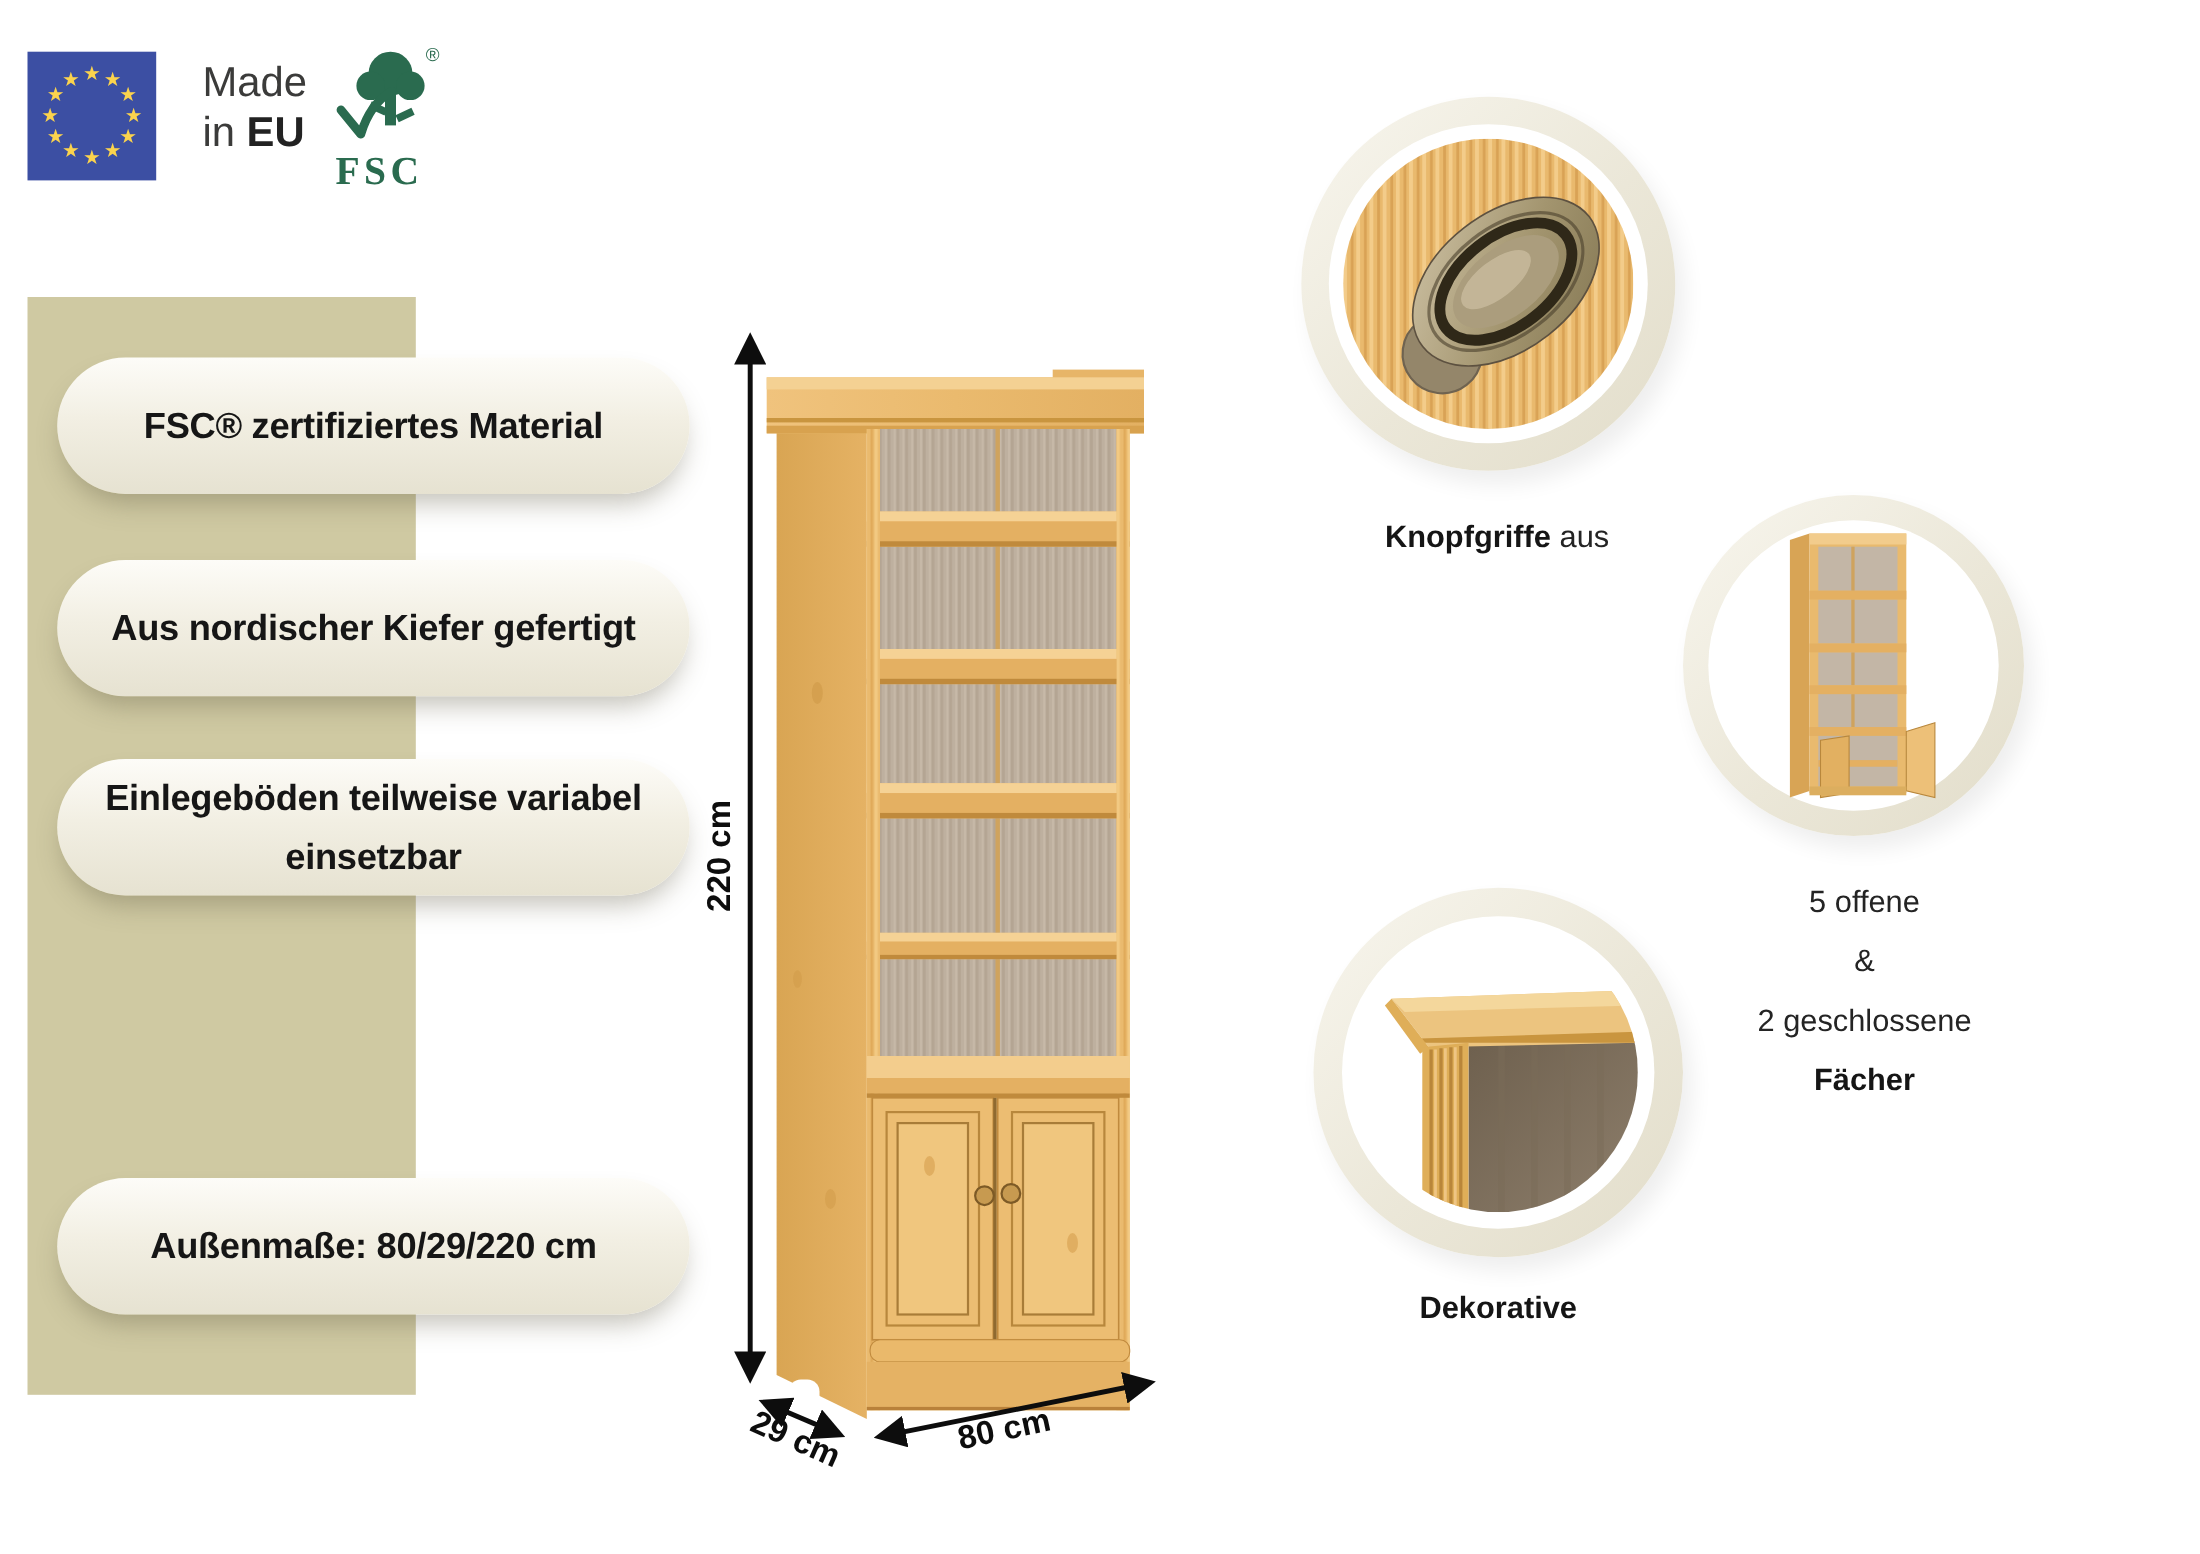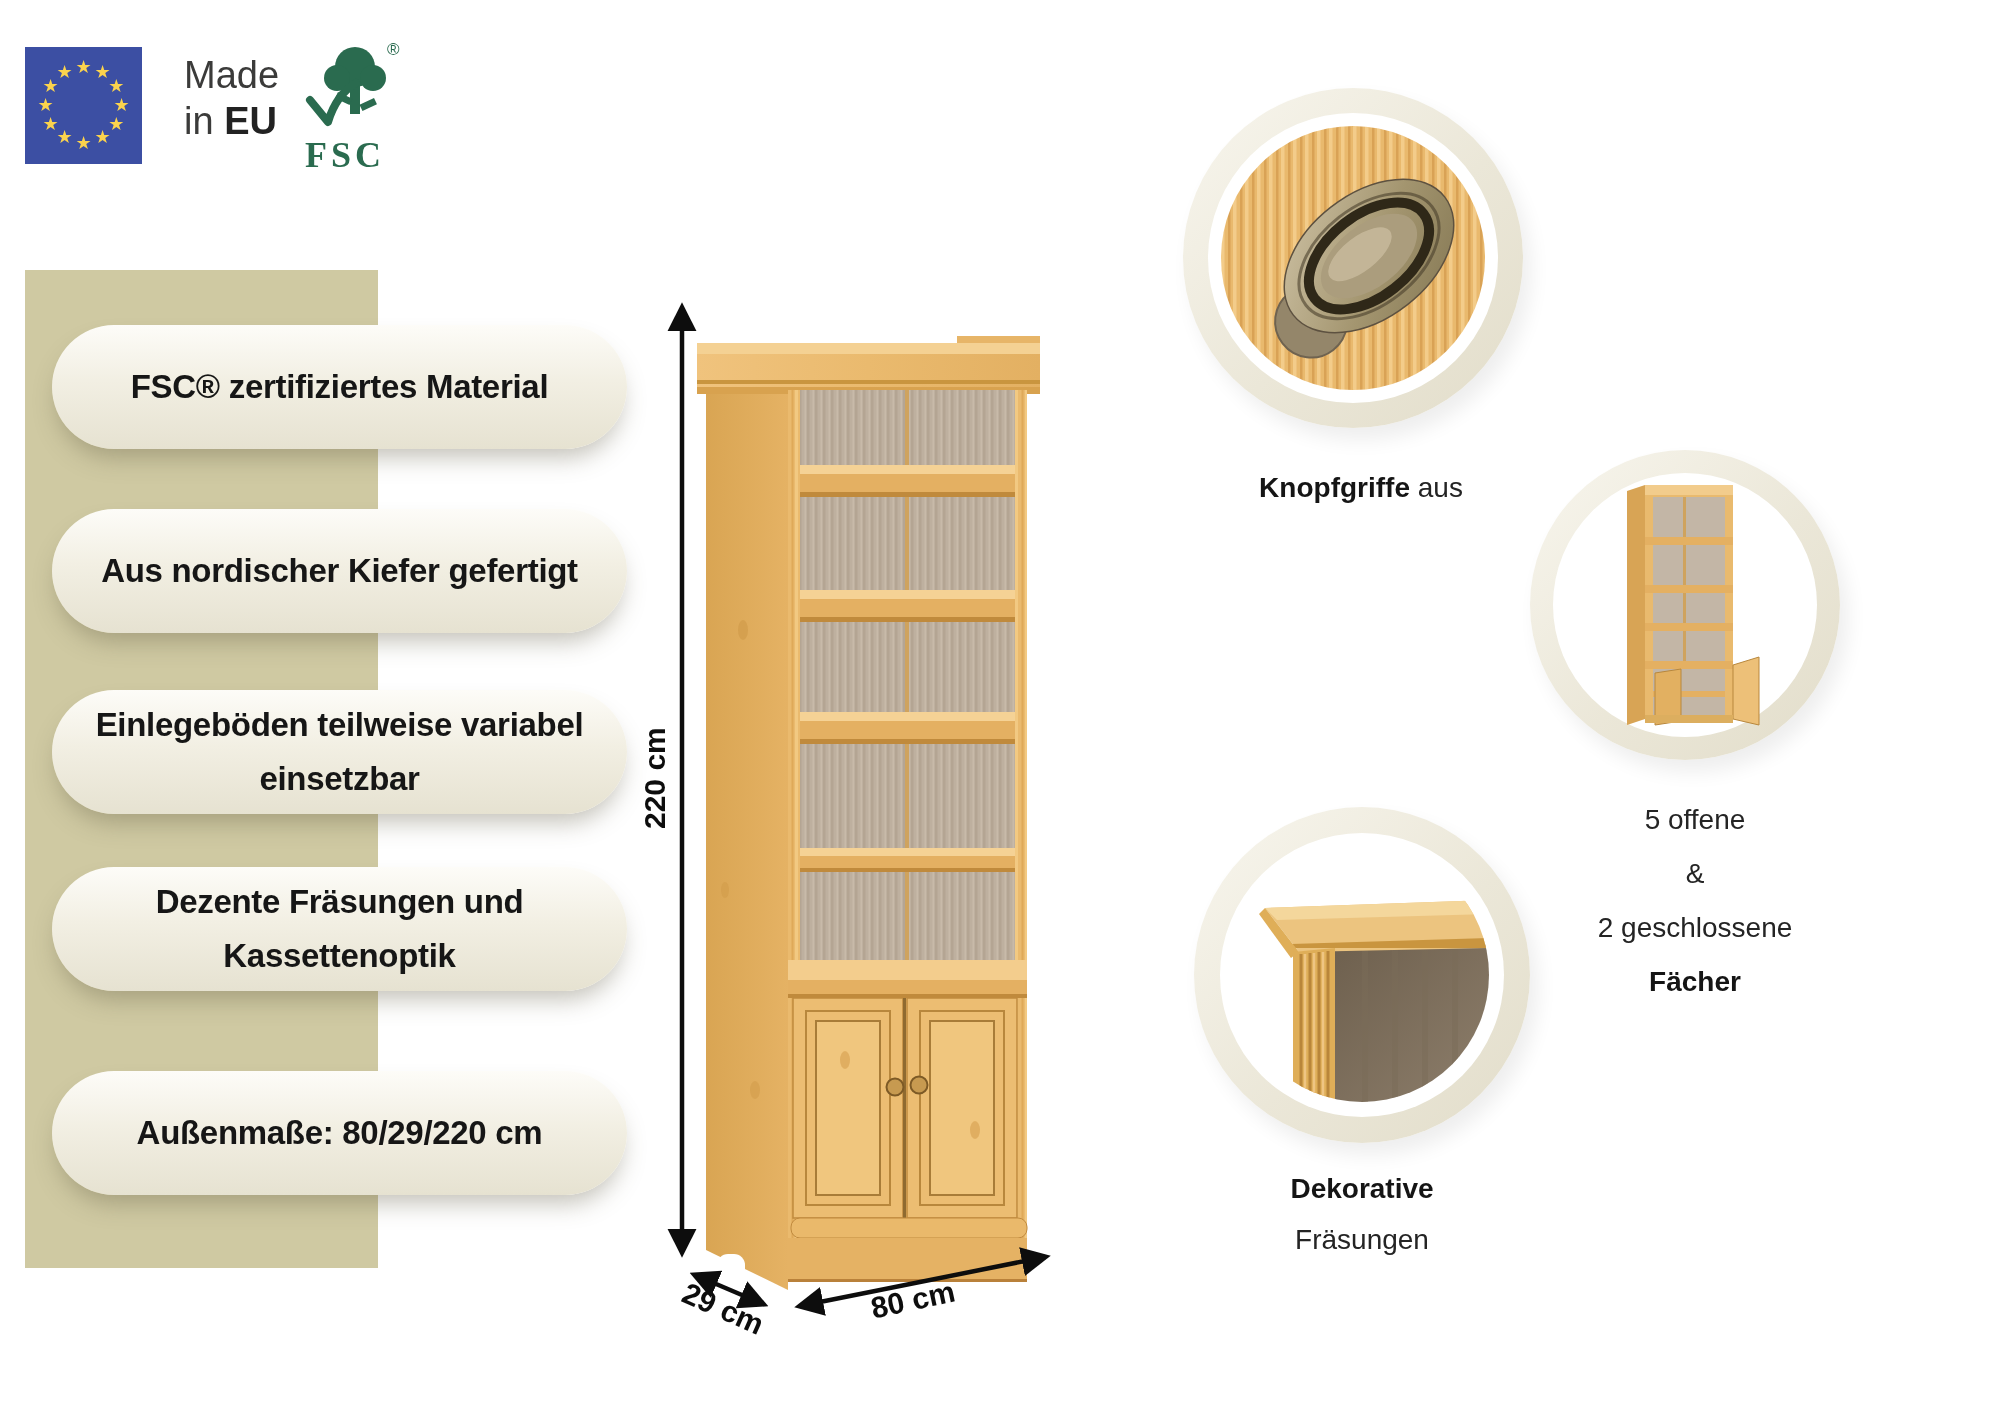--- a/index.html
+++ b/index.html
@@ -81,24 +81,20 @@
     <span>FSC® zertifiziertes Material</span>
     <span></span>
   </div>
   <div class="abs pill" style="top:509px">
     <span>Aus nordischer Kiefer gefertigt</span>
     <span></span>
   </div>
   <div class="abs pill" style="top:690px">
     <span>Einlegeböden teilweise variabel</span>
     <span>einsetzbar</span>
-  </div>
-  <div class="abs pill" style="top:867px">
-    <span>Dezente Fräsungen und</span>
-    <span>Kassettenoptik</span>
   </div>
   <div class="abs pill" style="top:1071px">
     <span>Außenmaße: 80/29/220 cm</span>
     <span></span>
   </div>
 
   <svg class="abs" style="left:695px;top:330px" width="350" height="975" viewBox="0 0 350 975">
     <defs>
       <linearGradient id="woodV" x1="0" y1="0" x2="1" y2="0">
         <stop offset="0" stop-color="#f0c37d"></stop>
@@ -287,16 +283,15 @@
       <polygon points="56,96 254,90 254,100 60,100" fill="#c9953f"></polygon>
       <polygon points="30,60 64,104 56,110 24,66" fill="#dfae58"></polygon>
 
       <polygon points="58,104 100,100 100,254 58,254" fill="#dfae58"></polygon>
       <path d="M66 106 V254 M75 105 V254 M84 104 V254 M93 103 V254" stroke="#b9863a" stroke-width="3"></path>
       <path d="M70 106 V254 M79 105 V254 M88 104 V254" stroke="#efc583" stroke-width="2.5"></path>
     </svg>
   </div>
   <div class="abs caption" style="left:1162px;top:1163px;width:400px;line-height:51px" id="caption-milling">
     <div class="b">Dekorative</div>
-    <div>Fräsungen</div>
   </div>
 
 </div>
 
 </body></html>

